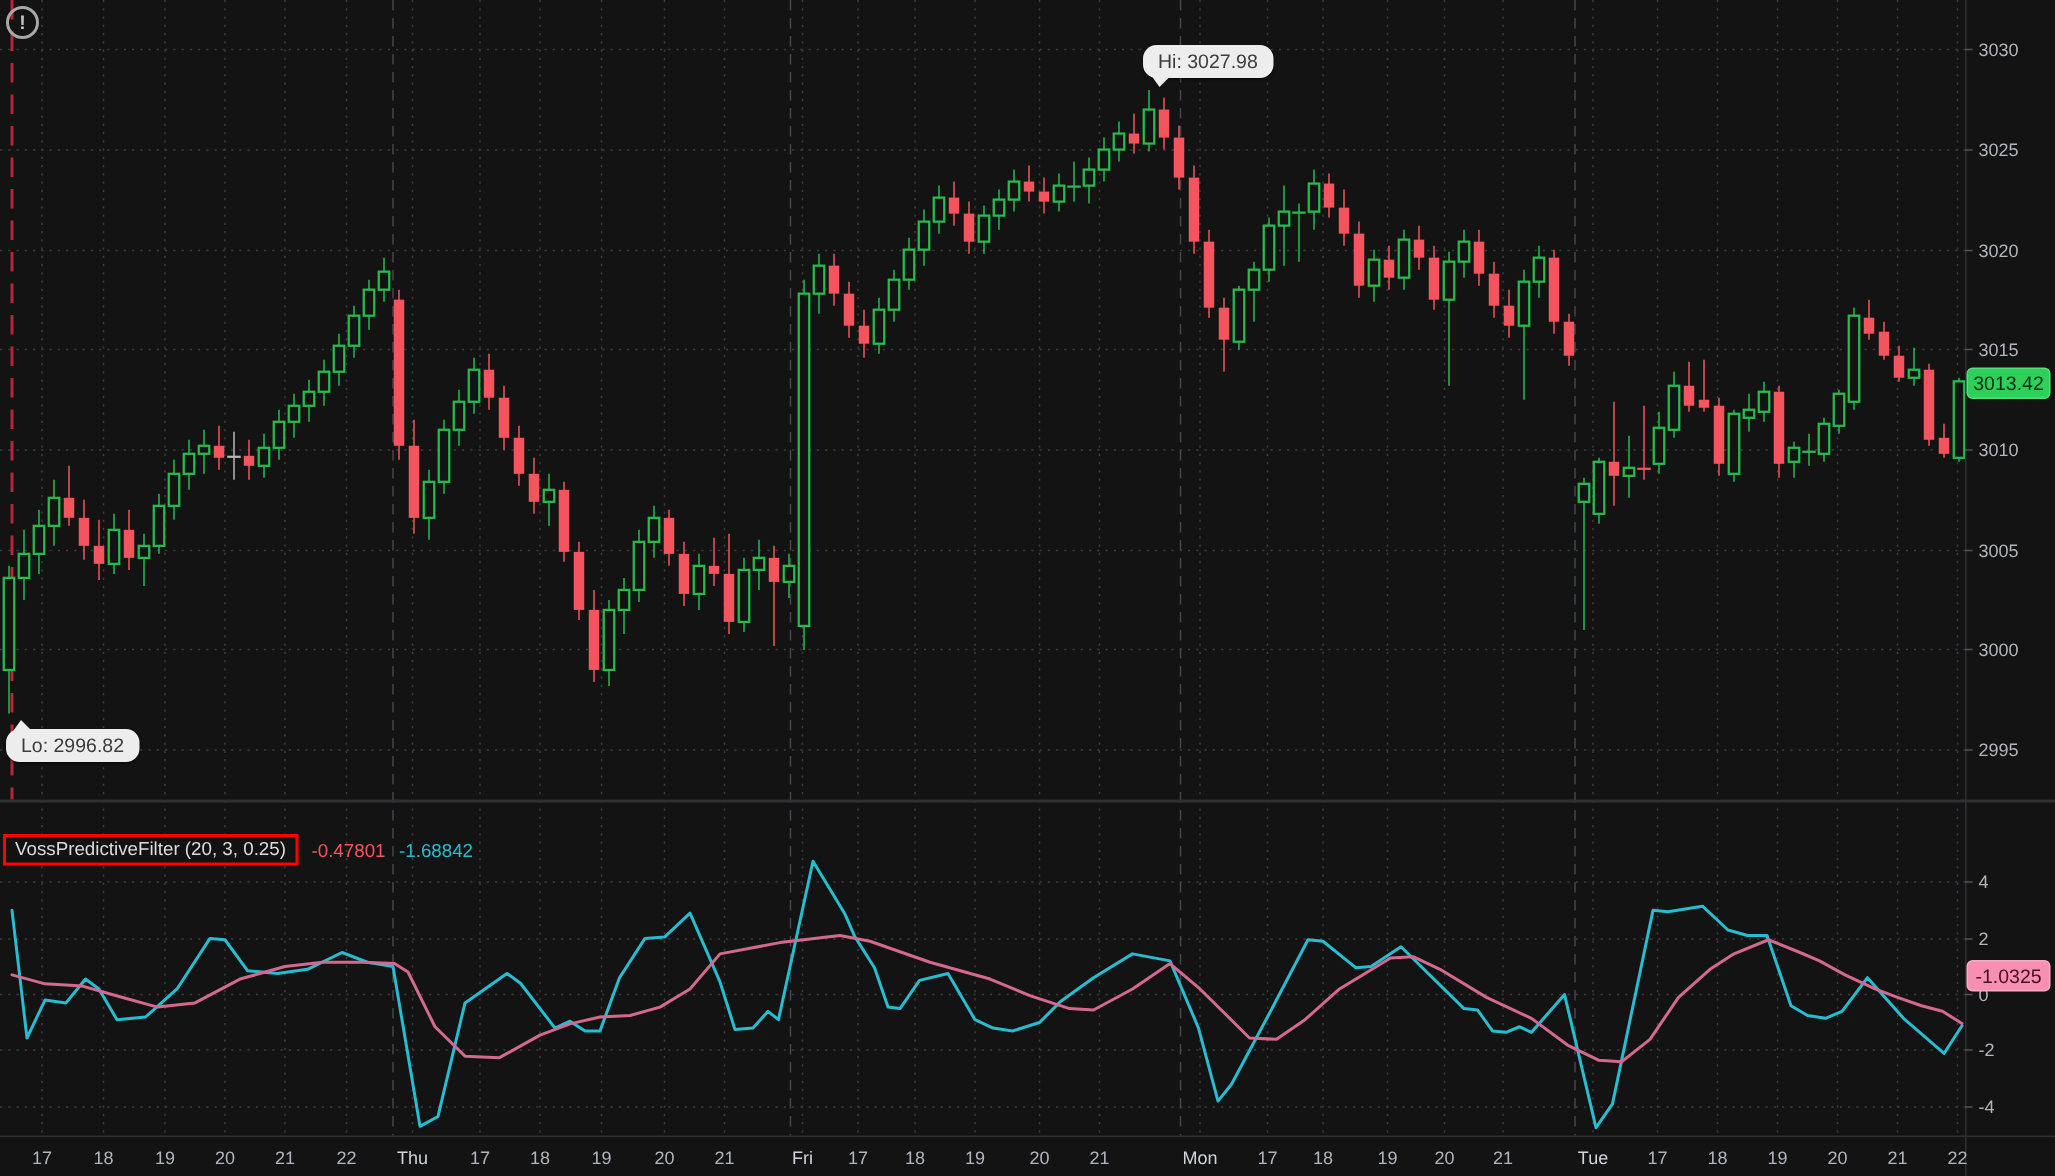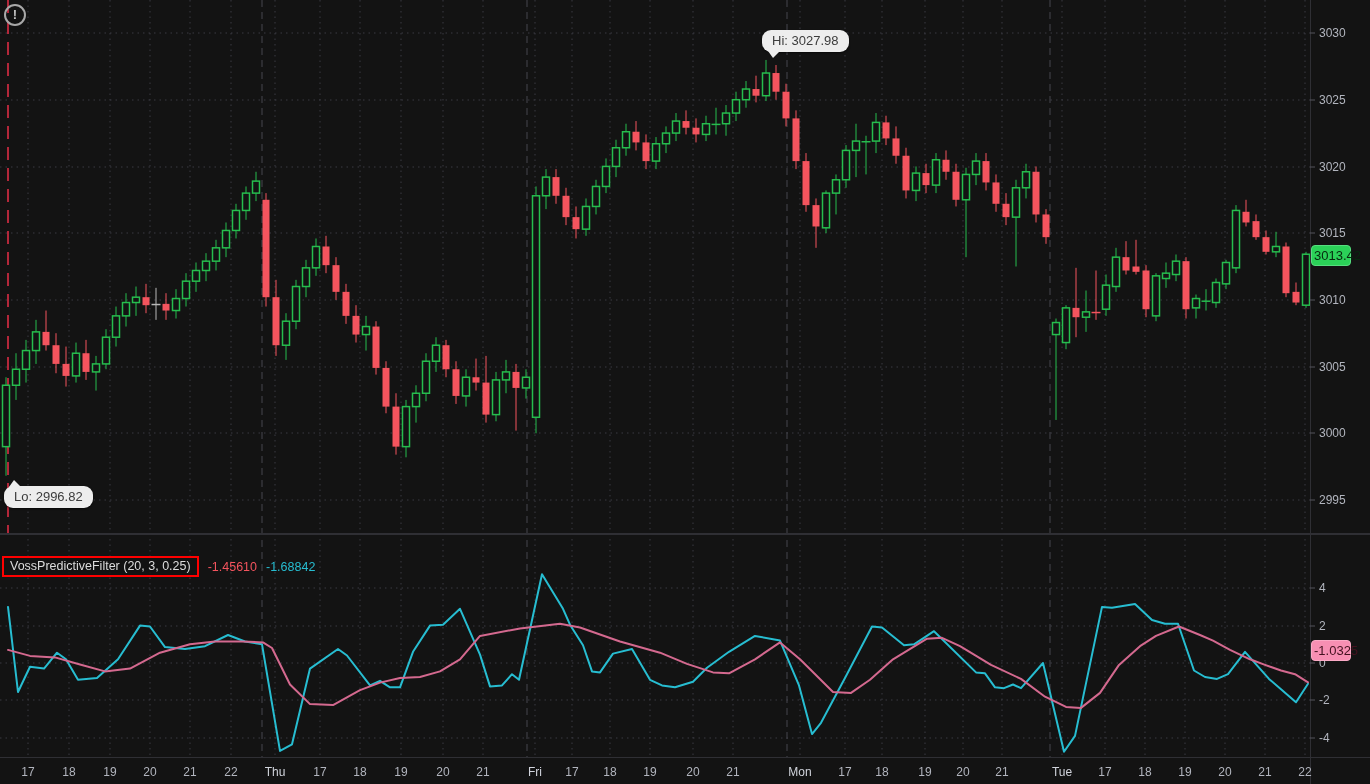--- a/index.html
+++ b/index.html
@@ -13,21 +13,21 @@
        font-family:"Liberation Sans","DejaVu Sans",sans-serif;}
   svg text{font-family:"Liberation Sans","DejaVu Sans",sans-serif;font-size:12px;fill:var(--axis_text);}
   svg text.day{fill:var(--day_text);}
   .tt{position:absolute;background:var(--tooltip_bg);color:var(--tooltip_text);font-size:13px;
       line-height:16px;padding:3px 10px;border-radius:9px;white-space:nowrap;z-index:5;
       box-shadow:0 1px 2px rgba(0,0,0,.6);}
   .tt-hi::after{content:"";position:absolute;left:6px;bottom:-6px;width:0;height:0;
       border-left:5px solid transparent;border-right:7px solid transparent;border-top:7px solid var(--tooltip_bg);}
   .tt-lo::before{content:"";position:absolute;left:5px;top:-6px;width:0;height:0;
       border-left:5px solid transparent;border-right:7px solid transparent;border-bottom:7px solid var(--tooltip_bg);}
-  .badge{position:absolute;left:1311px;width:40px;box-sizing:border-box;text-align:center;
+  .badge{position:absolute;left:1311px;width:56px;box-sizing:border-box;text-align:center;
       font-size:13px;padding:2px 2px;border-radius:4px;z-index:4;}
   .badge-price{top:245px;background:var(--badge_up_bg);border:1px solid #56de7f;color:#06290e;}
   .badge-ind{top:640px;background:var(--badge_ind_bg);border:1px solid #fbaac6;color:#43111f;}
   .legend{position:absolute;left:2px;top:556px;display:flex;align-items:center;gap:9px;
       font-size:12.5px;z-index:4;}
   .legend .box{border:2px solid var(--sel);padding:1px 6px 2px 6px;color:#dcdcdc;background:rgba(19,19,19,.85);}
   .legend .v1{color:var(--down);}
   .legend .v2{color:var(--cyan);}
   .info{position:absolute;left:4px;top:4px;width:18px;height:18px;border:2px solid #a8a8a8;
       border-radius:50%;color:#c2c2c2;font-size:13px;font-weight:bold;text-align:center;
@@ -683,16 +683,16 @@
   <div class="tt tt-hi" style="left:762px;top:30px;">Hi: 3027.98</div>
 
   <div class="tt tt-lo" style="left:4px;top:486px;text-align:center;">Lo: 2996.82</div>
 
   <div class="badge badge-price">3013.42</div>
 
   <div class="badge badge-ind">-1.0325</div>
 
   <div class="legend">
     <span class="box">VossPredictiveFilter (20, 3, 0.25)</span>
-    <span class="v1">-1.45610</span>
+    <span class="v1">-0.47801</span>
     <span class="v2">-1.68842</span>
   </div>
 </div>
 
 </body></html>

